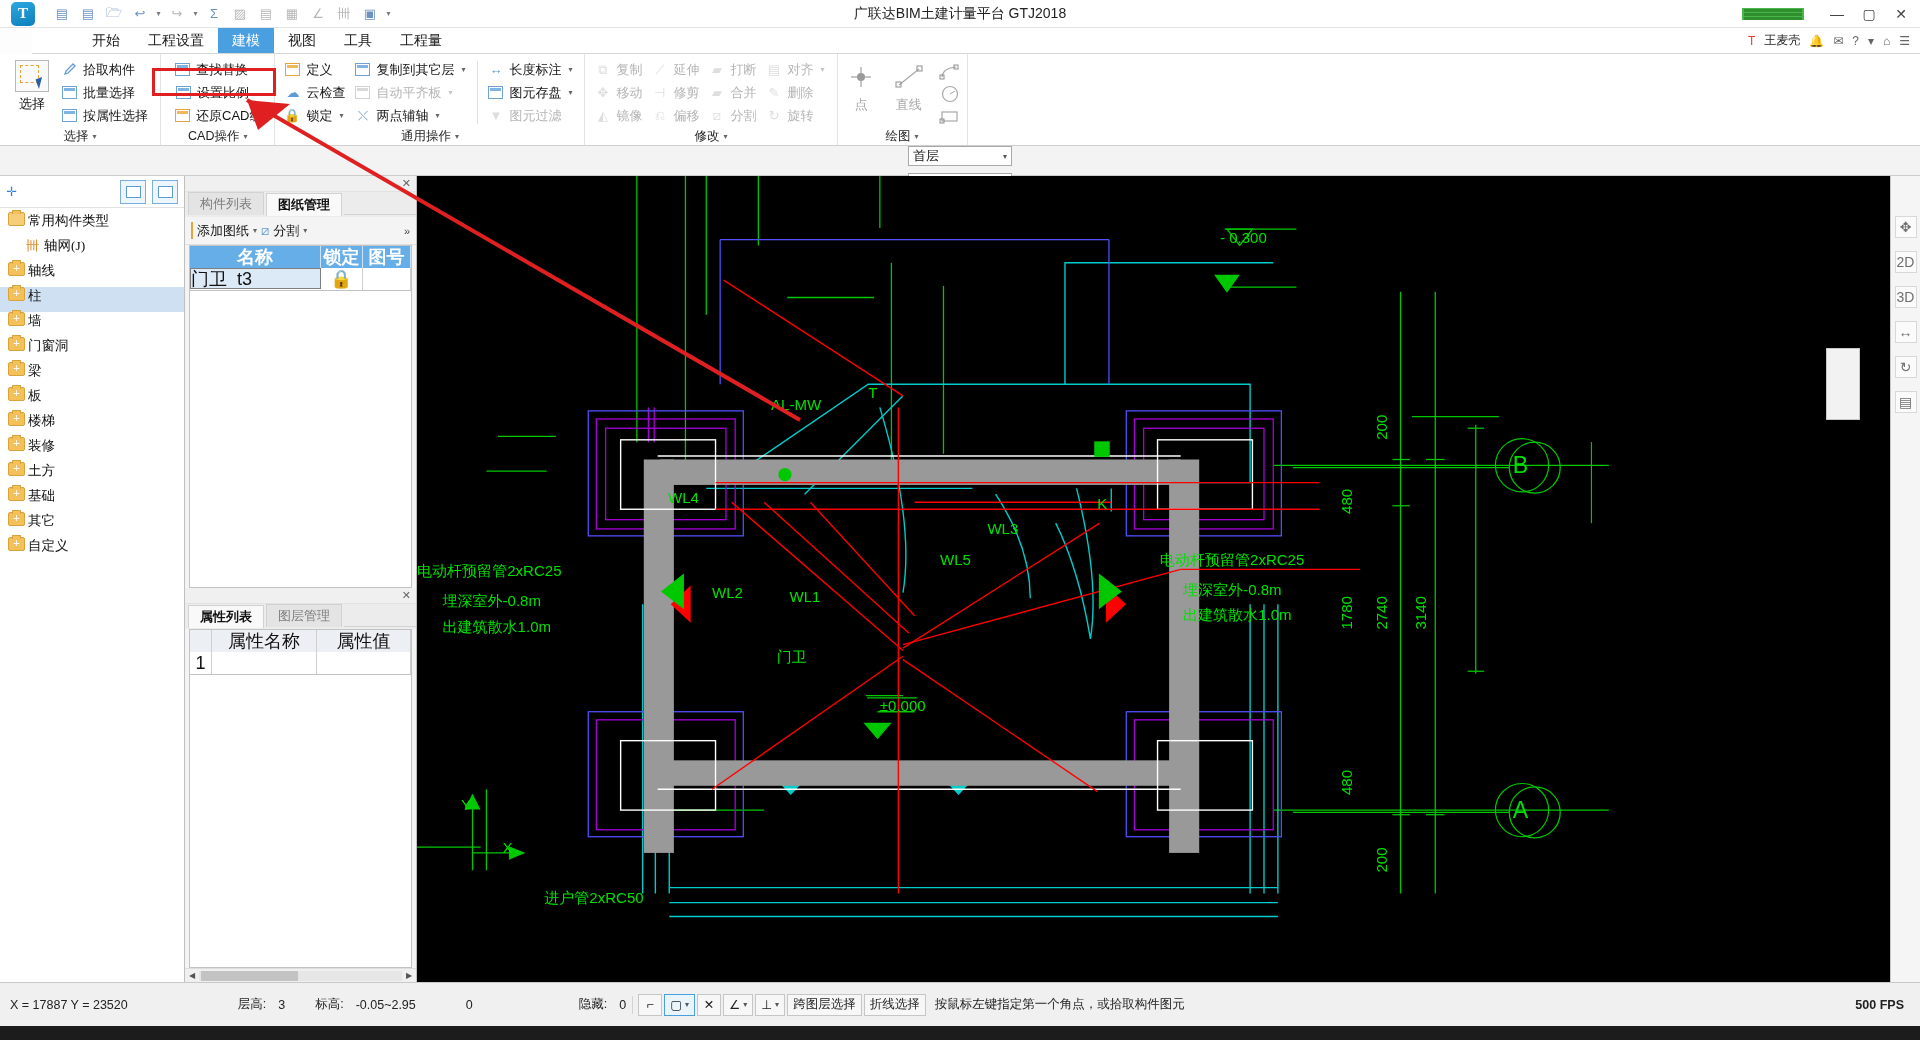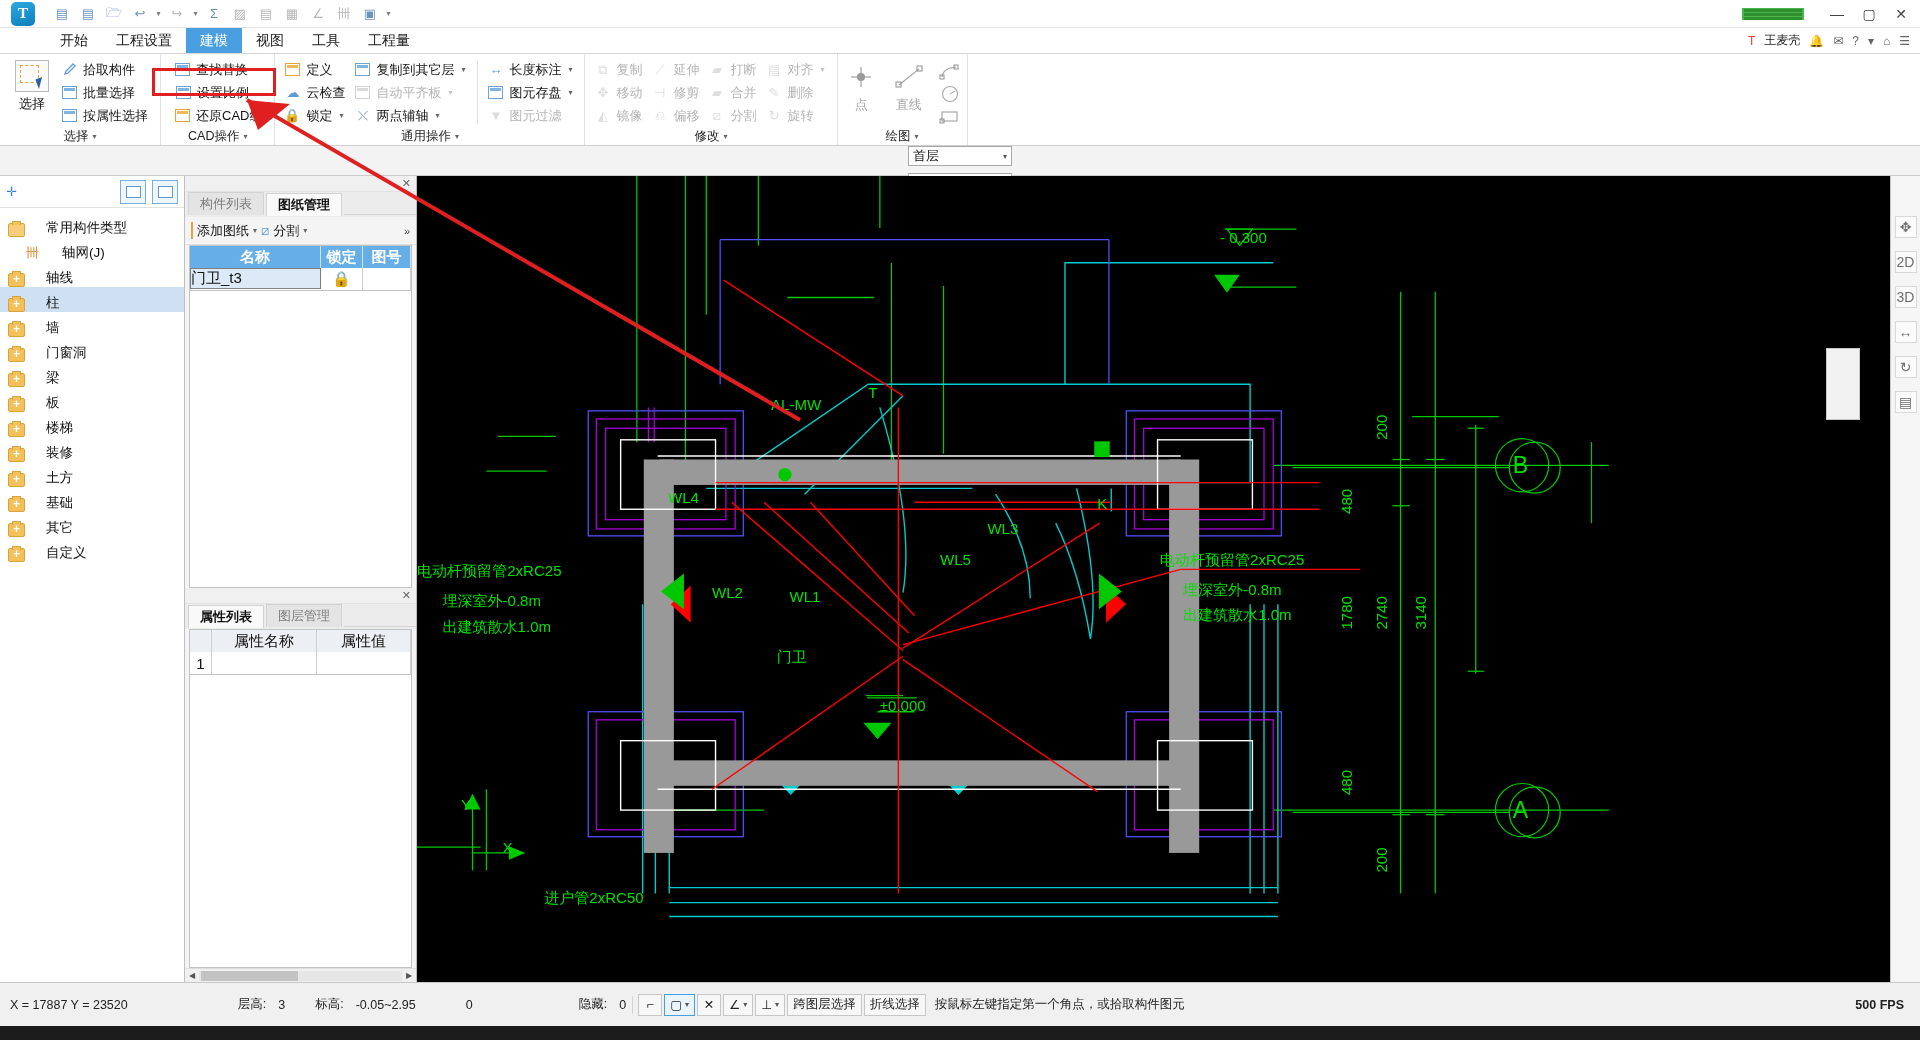--- a/index.html
+++ b/index.html
@@ -21,21 +21,21 @@
   .qat .qi { width:24px; height:22px; display:flex; align-items:center; justify-content:center; color:#6b93c0; font-size:13px; }
   .qat .qi.dim { color:#b6b6b6; }
   .qat .carat { font-size:8px; color:#7a7a7a; width:9px; display:flex; align-items:center; justify-content:center;}
   .apptitle { position:absolute; left:0; right:0; text-align:center; font-size:14px; color:#222; pointer-events:none;}
   .winctl { margin-left:auto; display:flex; align-items:center; gap:14px; padding-right:10px; }
   .winbtn { font-size:14px; color:#444; width:18px; text-align:center; }
   .greenbar { width:62px; height:12px; background:#49b649; margin-right:10px;}
   .greenbar i{display:block;height:3px;background:#2f8f2f;margin:1px 2px;}
 
   
-  .menubar { height:26px; background:#fff; display:flex; align-items:stretch; padding-left:46px; border-bottom:1px solid #d7d7d7; position:relative;}
+  .menubar { height:26px; background:#fff; display:flex; align-items:stretch; padding-left:46px; border-bottom:1px solid #d7d7d7; position:relative;margin-left:32px;}
   .menubar .mi { padding:0 14px; display:flex; align-items:center; font-size:14px; color:#1a1a1a; }
   .menubar .mi.active { background:#4a9fe0; color:#fff; }
   .userbox { margin-left:auto; display:flex; align-items:center; gap:9px; padding-right:10px; font-size:12px; color:#333;}
   .userbox .ub { color:#666; }
   .userbox .uname { color:#1a1a1a; }
   .userbox .ured { color:#e23b2e; font-size:12px;}
 
   
   .ribbon { height:92px; background:#fff; display:flex; border-bottom:1px solid #cfcfcf; position:relative; }
   .rgroup { display:flex; flex-direction:column; border-right:1px solid #e3e3e3; position:relative; }
@@ -73,21 +73,21 @@
   .main { flex:1; display:flex; min-height:0; }
 
   
   .treepanel { width:185px; background:#fff; border-right:1px solid #bfbfbf; display:flex; flex-direction:column; }
   .tree-toolbar { height:32px; display:flex; align-items:center; padding:0 6px; gap:6px; border-bottom:1px solid #e2e2e2;}
   .tt-star { color:#2f80d8; font-size:13px; }
   .tt-spacer{flex:1;}
   .tbtn { width:26px; height:24px; border:1px solid #7aaede; background:#eef6fd; display:flex; align-items:center; justify-content:center;}
   .tbtn .mini { width:15px; height:12px; border:1px solid #5f9ad4; background:#fff; }
   .treelist { flex:1; overflow:hidden; padding-top:4px; }
-  .tnode { height:25px; display:flex; align-items:flex-end; gap:21px; padding-left:8px; font-size:13.5px; color:#111;}
+  .tnode { height:25px; display:flex; align-items:flex-start; gap:3px; padding-left:8px; font-size:13.5px; color:#111;font-family:Liberation Serif, serif;}
   .tnode.sel { background:#cfe0f2; }
   .tnode.child { padding-left:24px; }
   .folder { width:17px; height:14px; background:#f3c05a; border:1px solid #d9a33c; border-radius:2px; position:relative; flex:0 0 17px;}
   .folder:before{content:"";position:absolute;left:3px;top:-3px;width:7px;height:3px;background:#f3c05a;border:1px solid #d9a33c;border-bottom:none;border-radius:1px 1px 0 0;}
   .folder.plus:after{content:"+";position:absolute;left:0;right:0;top:-2px;text-align:center;font-size:12px;color:#fff;font-weight:bold;line-height:15px;}
   .folder.open{background:#f6cd78;}
   .axisicon { width:17px; flex:0 0 17px; font-size:13px; color:#e08a2e; text-align:center;}
 
   
   .midpanel { width:232px; background:#f4f4f4; border-right:1px solid #bfbfbf; display:flex; flex-direction:column;}
@@ -97,21 +97,21 @@
   .tab { height:23px; padding:0 11px; display:flex; align-items:center; font-size:13px; color:#7d7d7d; background:#e4e4e4; border:1px solid #d2d2d2; border-bottom:none; margin-right:2px;}
   .tab.active { background:#f9f9f9; color:#111; font-weight:bold; position:relative; top:1px;}
   .tabfill { flex:1; border-bottom:1px solid #d2d2d2; height:23px;}
   .mtoolbar { height:28px; display:flex; align-items:center; gap:4px; padding:0 6px; background:#f4f4f4; border-bottom:1px solid #e0e0e0;}
   .mtb { display:flex; align-items:center; gap:4px; font-size:13px;}
   .mtb .dd { font-size:8px; color:#666;}
   .mt-more { margin-left:auto; font-size:11px; color:#444;}
   .grid { background:#fff; border:1px solid #c3c3c3; margin:0; flex:0 0 auto;}
   .grow { display:flex; height:22px; }
   .ghdr { background:#66aee8; color:#fff; font-weight:bold; }
-  .gcell { border-right:1px solid #cfcfcf; display:flex; align-items:center; justify-content:center; font-size:15px; overflow:hidden;}
+  .gcell { border-right:1px solid #cfcfcf; display:flex; align-items:center; justify-content:center; font-size:18px; overflow:hidden;}
   .ghdr .gcell { border-right:1px solid #cfe3f6; }
   .c-name{flex:1;} .c-lock{width:42px;} .c-num{width:48px;}
   .grow.data .c-name{justify-content:flex-start; background:#dce9f7; border:1px solid #7f7f7f; height:21px;}
   .gridbody { background:#fff; flex:1; border-left:1px solid #c3c3c3; border-right:1px solid #c3c3c3; border-bottom:1px solid #c3c3c3;}
   .hscroll { height:14px; background:#f0f0f0; border-top:1px solid #ddd; display:flex; align-items:center;}
   .hscroll .arr{width:14px;text-align:center;font-size:8px;color:#555;}
   .hscroll .track{flex:1;height:10px;background:#e6e6e6;position:relative;}
   .hscroll .thumb{position:absolute;left:2px;top:0;width:48%;height:10px;background:#c3c3c3;}
   .prop-grid .c-pname{width:105px;} .prop-grid .c-pval{flex:1;} .prop-grid .c-idx{width:22px;}
 
@@ -158,20 +158,21 @@
         <span class="carat">▾</span>
       <span class="qi">Σ</span>
       <span class="qi dim">▨</span>
       <span class="qi dim">▤</span>
       <span class="qi dim">▦</span>
       <span class="qi dim">∠</span>
       <span class="qi dim">卌</span>
       <span class="qi">▣</span>
       <span class="carat">▾</span>
     </div>
+    <div class="apptitle">广联达BIM土建计量平台 GTJ2018</div>
     <div class="winctl">
       <div class="greenbar">
           <i></i>
           <i></i>
           <i></i>
         </div>
       <span class="winbtn">—</span>
       <span class="winbtn">▢</span>
       <span class="winbtn">✕</span>
     </div>

